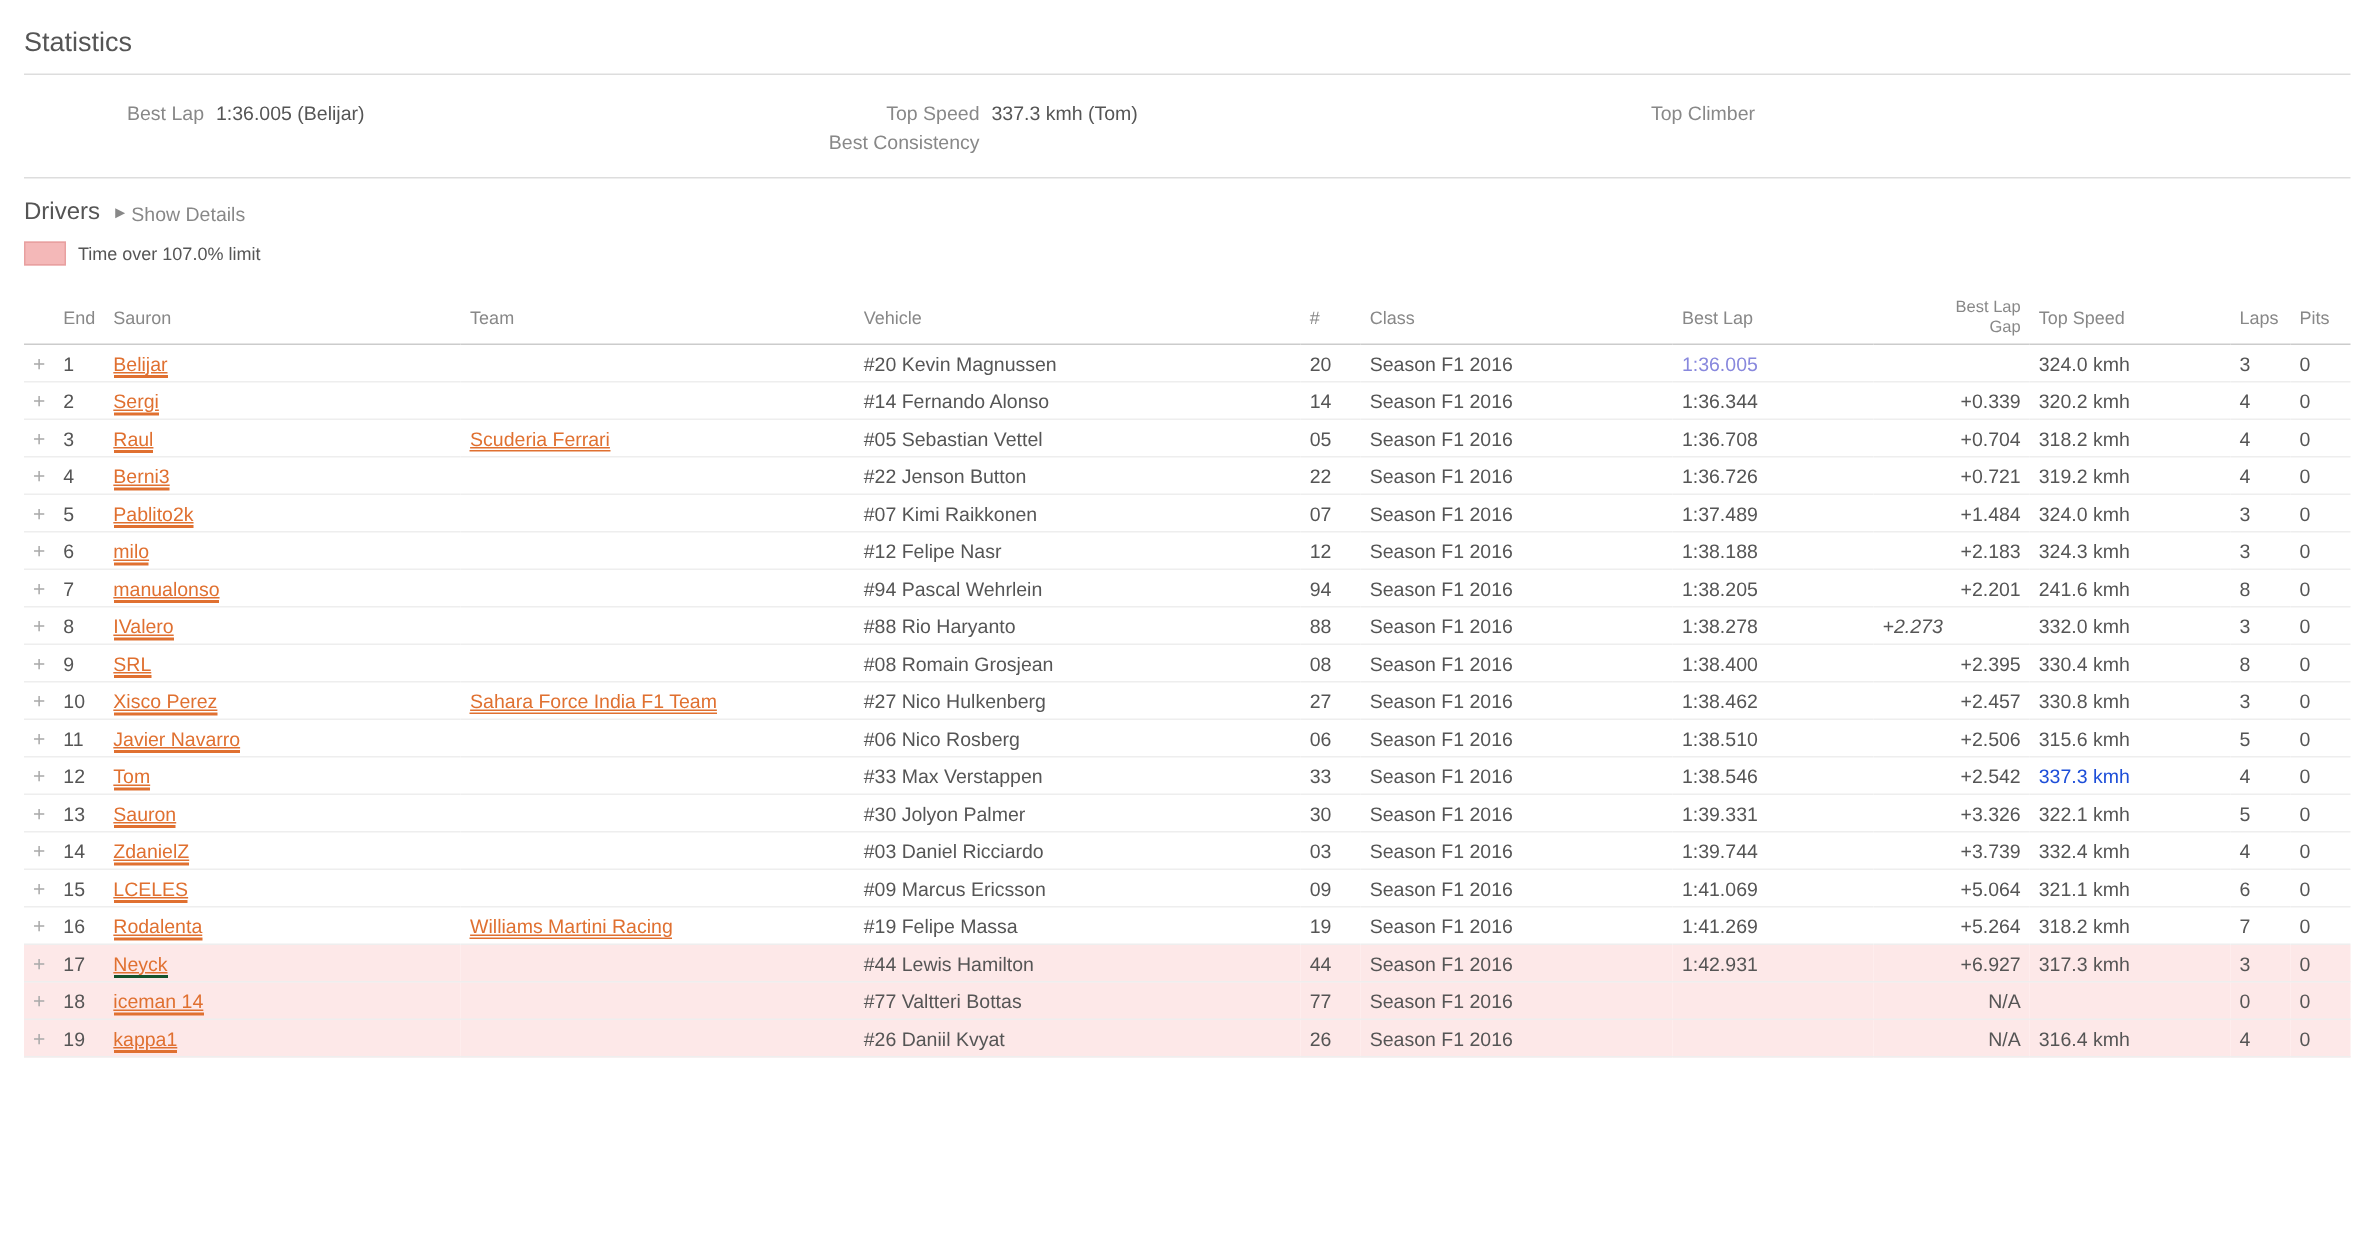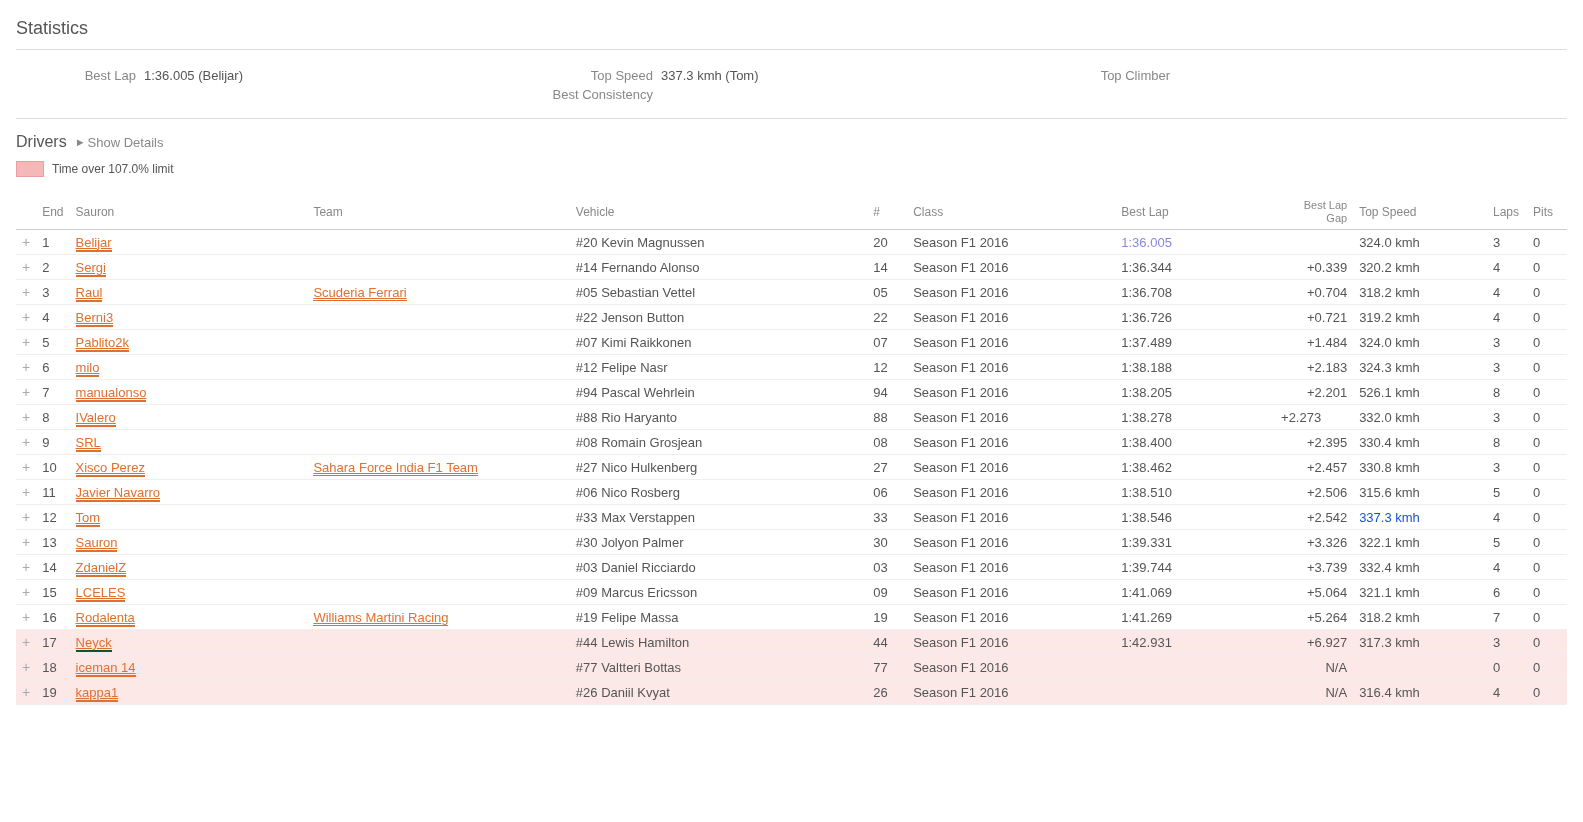--- a/index.html
+++ b/index.html
@@ -201,34 +201,34 @@
           <tr>
     <td class="expand" style="color:#aaa;font-size:14px;">+</td>
     <td class="pos">7</td>
     <td class="driver"><span style="border-bottom:2px solid #e07030;">manualonso</span></td>
     <td class="team"></td>
     <td class="vehicle">#94 Pascal Wehrlein</td>
     <td class="num">94</td>
     <td class="class">Season F1 2016</td>
     <td class="bestlap">1:38.205</td>
     <td class="blgap" style="text-align:right;">+2.201</td>
-    <td class="topspeed">526.1 kmh</td>
+    <td class="topspeed">241.6 kmh</td>
     <td class="laps">8</td>
     <td class="pits">0</td>
   </tr>
           <tr>
     <td class="expand" style="color:#aaa;font-size:14px;">+</td>
     <td class="pos">8</td>
     <td class="driver"><span style="border-bottom:2px solid #e07030;">IValero</span></td>
     <td class="team"></td>
     <td class="vehicle">#88 Rio Haryanto</td>
     <td class="num">88</td>
     <td class="class">Season F1 2016</td>
     <td class="bestlap">1:38.278</td>
-    <td class="blgap" style="text-align:center;">+2.273</td>
+    <td class="blgap" style="text-align:left;font-style:italic;">+2.273</td>
     <td class="topspeed">332.0 kmh</td>
     <td class="laps">3</td>
     <td class="pits">0</td>
   </tr>
           <tr>
     <td class="expand" style="color:#aaa;font-size:14px;">+</td>
     <td class="pos">9</td>
     <td class="driver"><span style="border-bottom:2px solid #e07030;">SRL</span></td>
     <td class="team"></td>
     <td class="vehicle">#08 Romain Grosjean</td>

